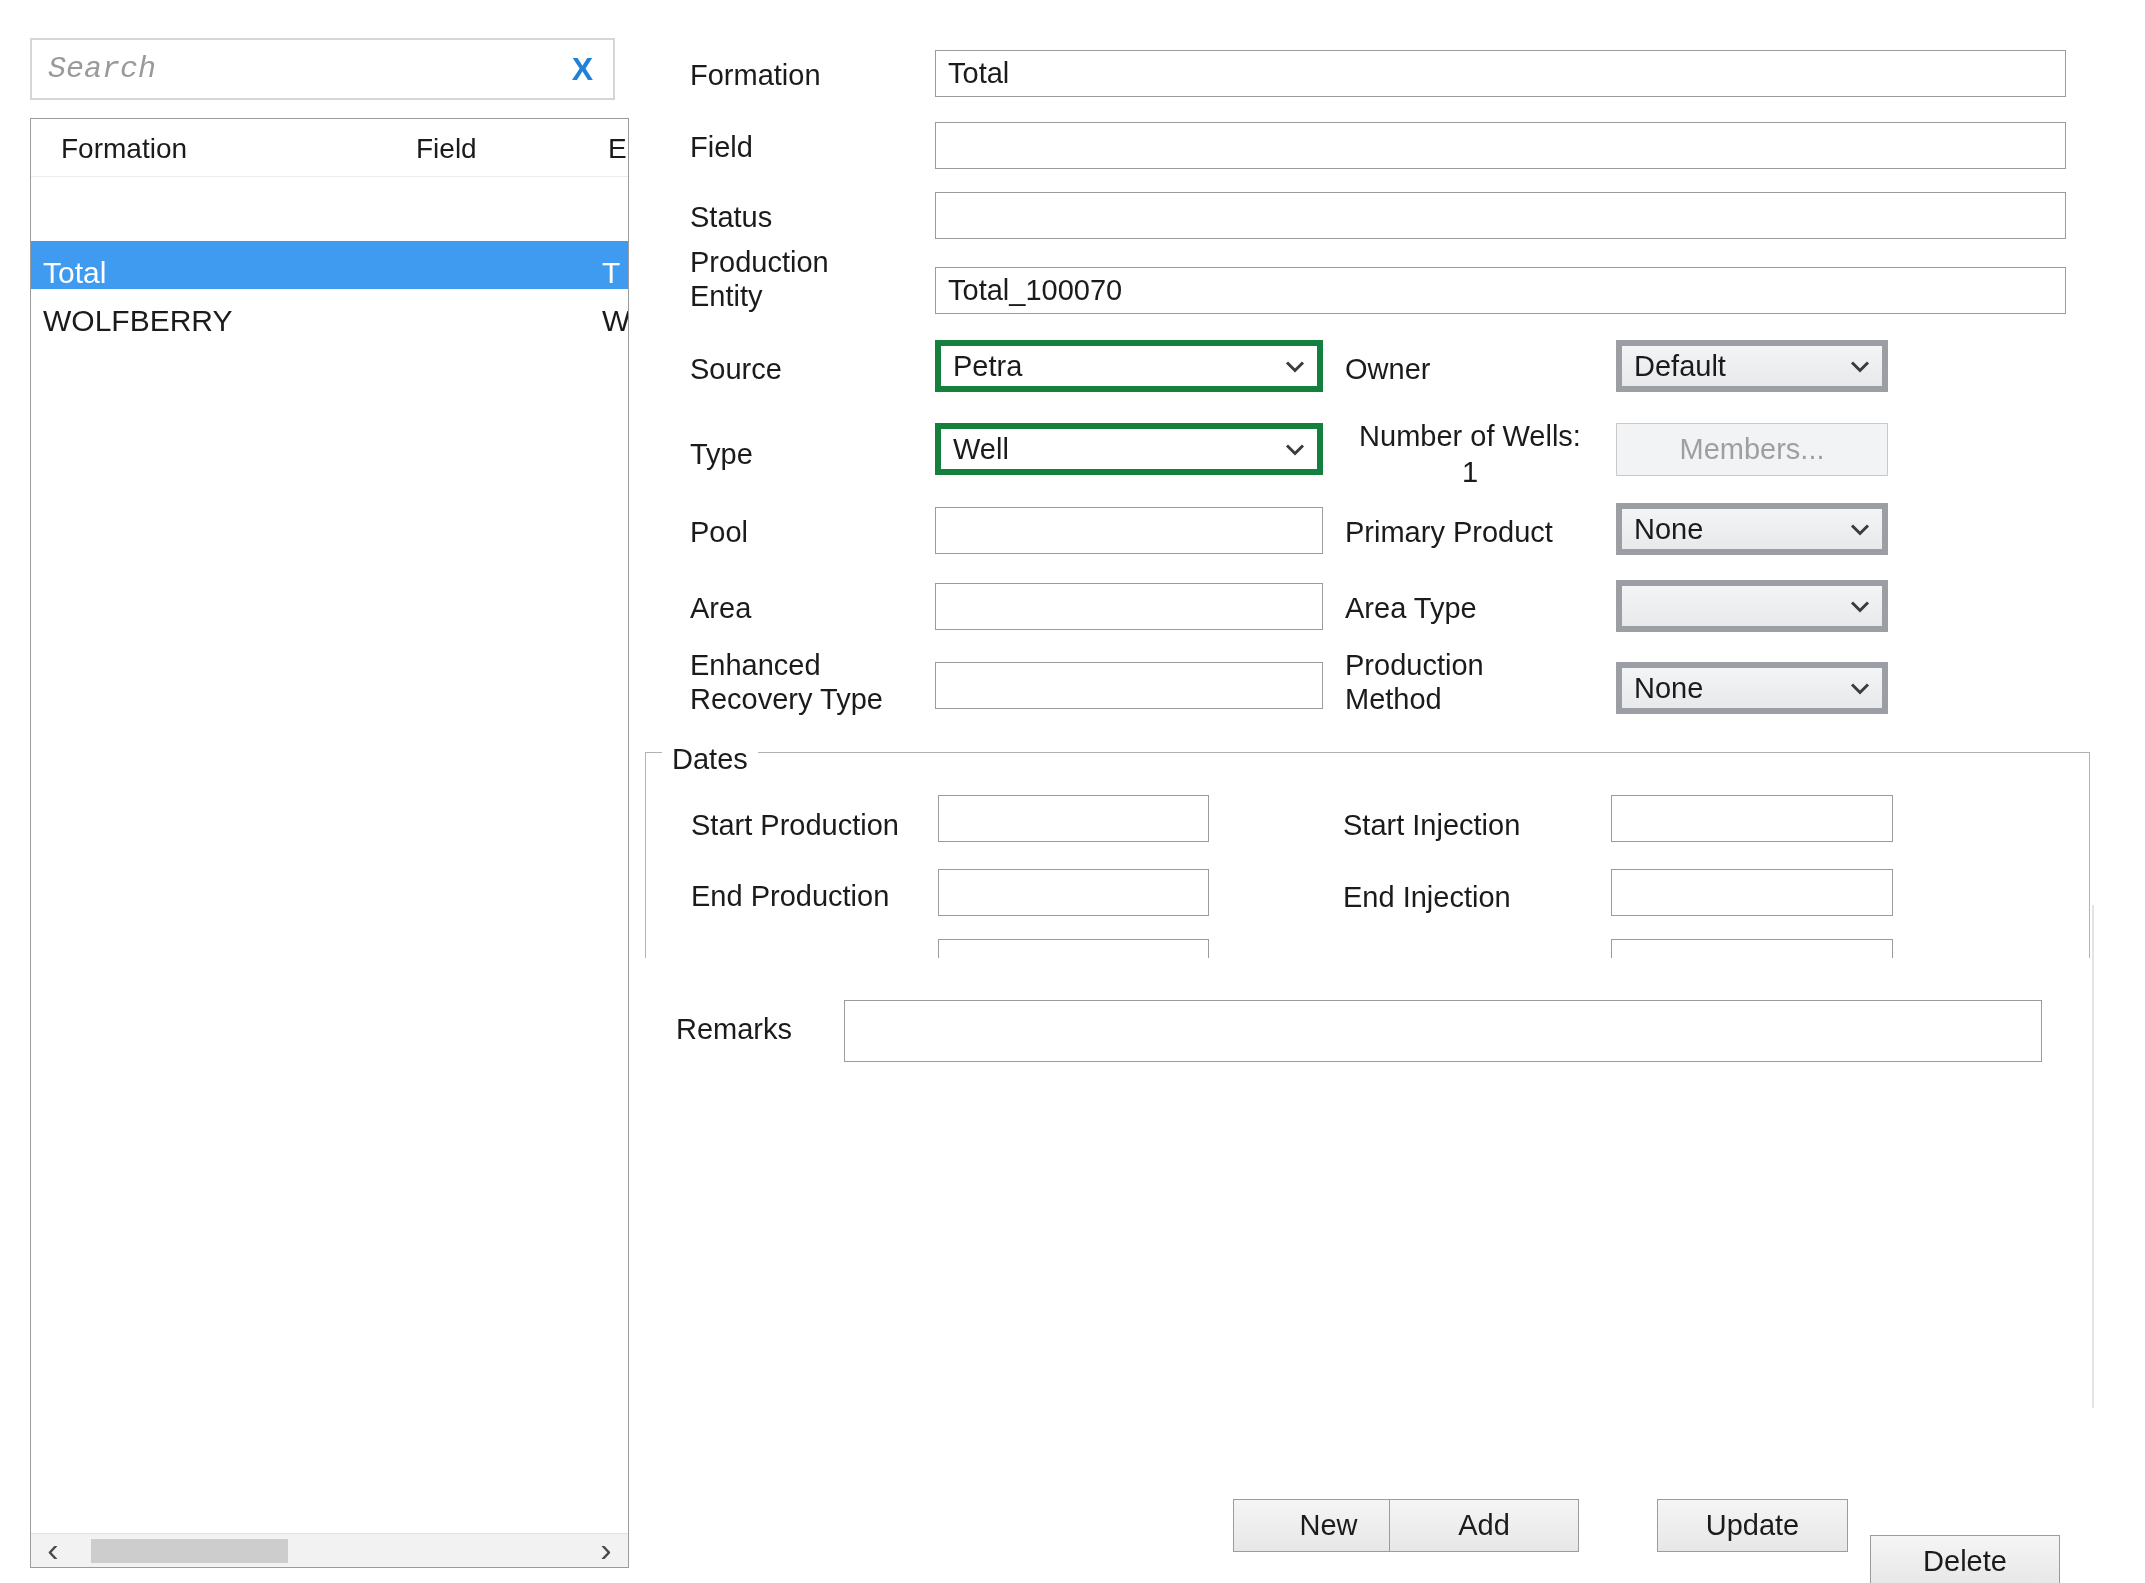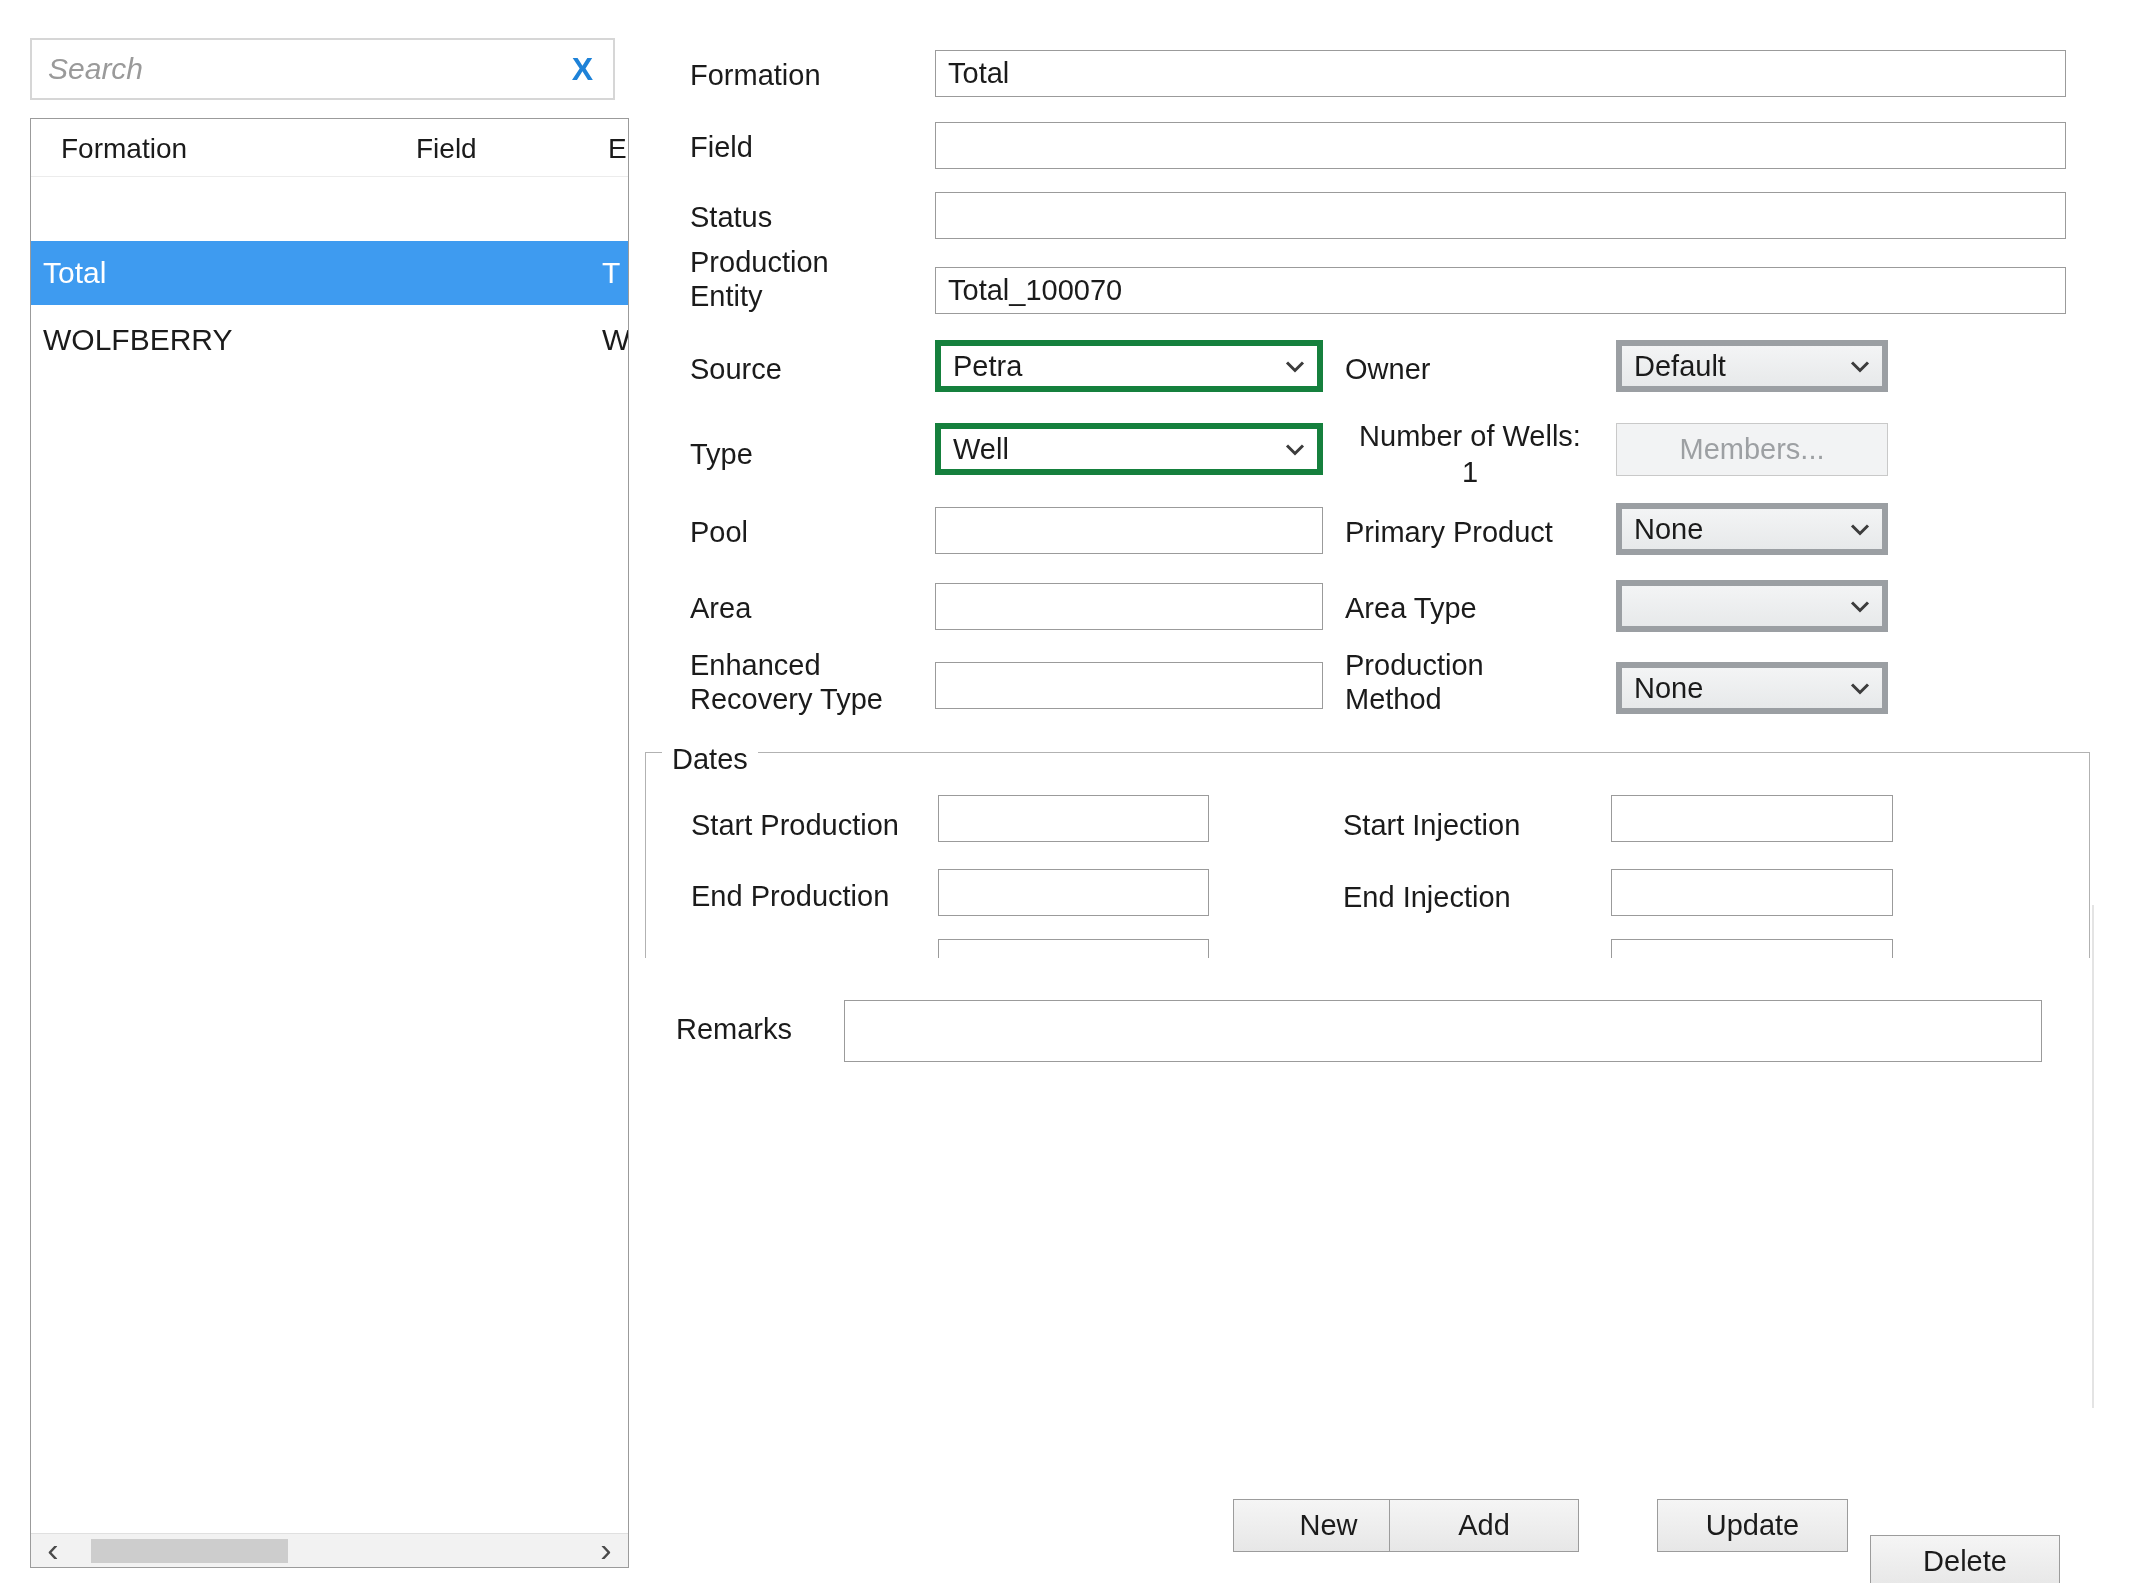--- a/index.html
+++ b/index.html
@@ -66,21 +66,21 @@
   
   .search-box {
     position: absolute; left: 30px; top: 38px;
     width: 585px; height: 62px;
     border: 2px solid #d6d6d6;
     background: #fff;
     display: flex; align-items: center;
   }
   .search-input {
     flex: 1; border: none; outline: none;
-    font-family: Liberation Sans, sans-serif; font-size: 30px;
+    font-family: Liberation Mono, monospace; font-size: 30px;
     padding: 0 16px; color: #c2410c; background: transparent;
   }
   .search-input::placeholder { font-style: italic; color: #9a9a9a; }
   .search-clear {
     color: #1e82d8; font-weight: bold; font-size: 32px;
     padding: 0 20px 0 8px; cursor: pointer;
   }
   .list-panel {
     position: absolute; left: 30px; top: 118px;
     width: 599px; height: 1450px;
@@ -160,21 +160,21 @@
     <div class="list-header">
       <span class="col col-formation">Formation</span>
       <span class="col col-field">Field</span>
       <span class="col col-entity">E</span>
     </div>
 
     <div class="list-row selected" style="top:122px;">
       <span class="cell-formation">Total</span>
       <span class="cell-entity">T</span>
     </div>
-    <div class="list-row" style="top:189px;text-decoration:underline;">
+    <div class="list-row" style="top:170px;text-decoration:underline;">
       <span class="cell-formation">WOLFBERRY</span>
       <span class="cell-entity">W</span>
     </div>
 
     <div class="hscrollbar">
       <span class="scroll-arrow left">‹</span>
       <div class="scroll-thumb"></div>
       <span class="scroll-arrow right">›</span>
     </div>
   </div>

